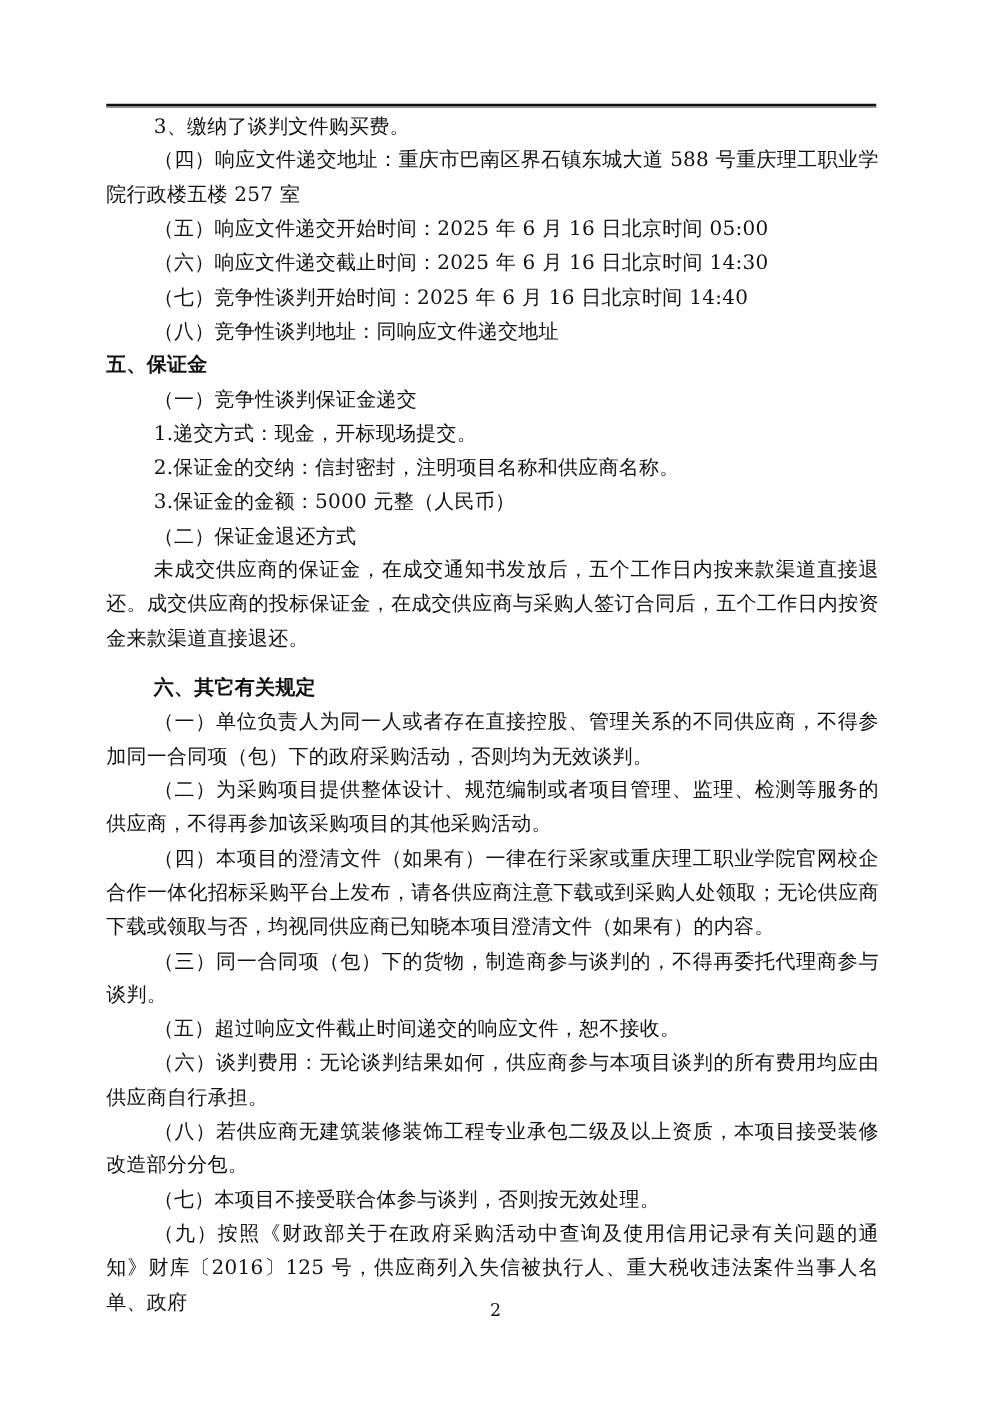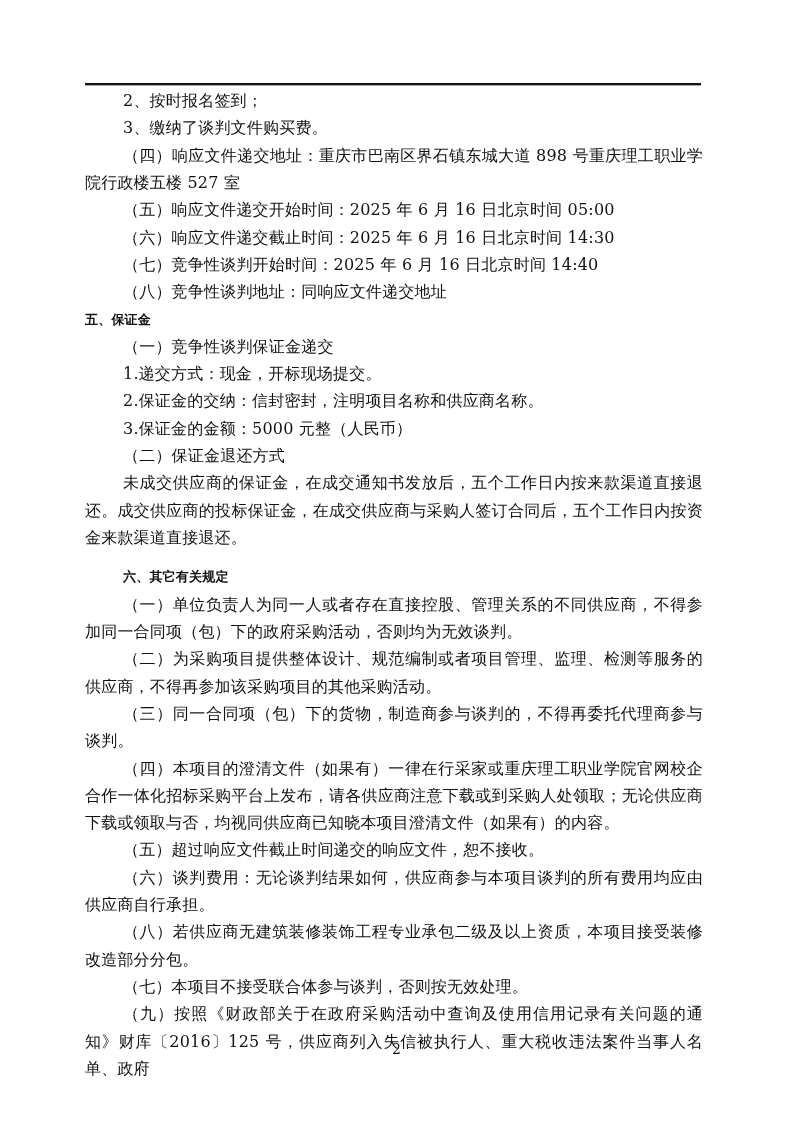--- a/index.html
+++ b/index.html
@@ -37,21 +37,21 @@
     font-size: 16px;
     line-height: 27.32px;
     text-align: justify;
     text-indent: 38px;
     letter-spacing: 0.2px;
     word-break: break-all;
   }
   .doc-body p.heading {
     font-family: "DejaVu Sans", "Liberation Sans", sans-serif;
     font-weight: bold;
-    font-size: 13px;
+    font-size: 16px;
     text-indent: 0;
     text-align: left;
   }
   .doc-body p.heading.indented {
     text-indent: 38px;
     margin-top: 12px;
   }
   .page-footer {
     position: absolute;
     left: 0;
@@ -62,39 +62,38 @@
     line-height: 18px;
     color: #111111;
   }
 </style>
 </head>
 <body>
 
 <div class="page">
   <div class="header-rule"></div>
   <div class="doc-body">
-      <p class="body-text">2、按时报名签到；</p>
       <p class="body-text">3、缴纳了谈判文件购买费。</p>
-      <p class="body-text">（四）响应文件递交地址：重庆市巴南区界石镇东城大道 898 号重庆理工职业学院行政楼五楼 527 室</p>
+      <p class="body-text">（四）响应文件递交地址：重庆市巴南区界石镇东城大道 588 号重庆理工职业学院行政楼五楼 257 室</p>
       <p class="body-text">（五）响应文件递交开始时间：2025 年 6 月 16 日北京时间 05:00</p>
       <p class="body-text">（六）响应文件递交截止时间：2025 年 6 月 16 日北京时间 14:30</p>
       <p class="body-text">（七）竞争性谈判开始时间：2025 年 6 月 16 日北京时间 14:40</p>
       <p class="body-text">（八）竞争性谈判地址：同响应文件递交地址</p>
       <p class="heading">五、保证金</p>
       <p class="body-text">（一）竞争性谈判保证金递交</p>
       <p class="body-text">1.递交方式：现金，开标现场提交。</p>
       <p class="body-text">2.保证金的交纳：信封密封，注明项目名称和供应商名称。</p>
       <p class="body-text">3.保证金的金额：5000 元整（人民币）</p>
       <p class="body-text">（二）保证金退还方式</p>
       <p class="body-text">未成交供应商的保证金，在成交通知书发放后，五个工作日内按来款渠道直接退还。成交供应商的投标保证金，在成交供应商与采购人签订合同后，五个工作日内按资金来款渠道直接退还。</p>
       <p class="heading indented">六、其它有关规定</p>
       <p class="body-text">（一）单位负责人为同一人或者存在直接控股、管理关系的不同供应商，不得参加同一合同项（包）下的政府采购活动，否则均为无效谈判。</p>
       <p class="body-text">（二）为采购项目提供整体设计、规范编制或者项目管理、监理、检测等服务的供应商，不得再参加该采购项目的其他采购活动。</p>
+      <p class="body-text">（四）本项目的澄清文件（如果有）一律在行采家或重庆理工职业学院官网校企合作一体化招标采购平台上发布，请各供应商注意下载或到采购人处领取；无论供应商下载或领取与否，均视同供应商已知晓本项目澄清文件（如果有）的内容。</p>
       <p class="body-text">（三）同一合同项（包）下的货物，制造商参与谈判的，不得再委托代理商参与谈判。</p>
-      <p class="body-text">（四）本项目的澄清文件（如果有）一律在行采家或重庆理工职业学院官网校企合作一体化招标采购平台上发布，请各供应商注意下载或到采购人处领取；无论供应商下载或领取与否，均视同供应商已知晓本项目澄清文件（如果有）的内容。</p>
       <p class="body-text">（五）超过响应文件截止时间递交的响应文件，恕不接收。</p>
       <p class="body-text">（六）谈判费用：无论谈判结果如何，供应商参与本项目谈判的所有费用均应由供应商自行承担。</p>
       <p class="body-text">（八）若供应商无建筑装修装饰工程专业承包二级及以上资质，本项目接受装修改造部分分包。</p>
       <p class="body-text">（七）本项目不接受联合体参与谈判，否则按无效处理。</p>
       <p class="body-text">（九）按照《财政部关于在政府采购活动中查询及使用信用记录有关问题的通知》财库〔2016〕125 号，供应商列入失信被执行人、重大税收违法案件当事人名单、政府</p>
     </div>
   <div class="page-footer">2</div>
 </div>
 
 </body></html>

